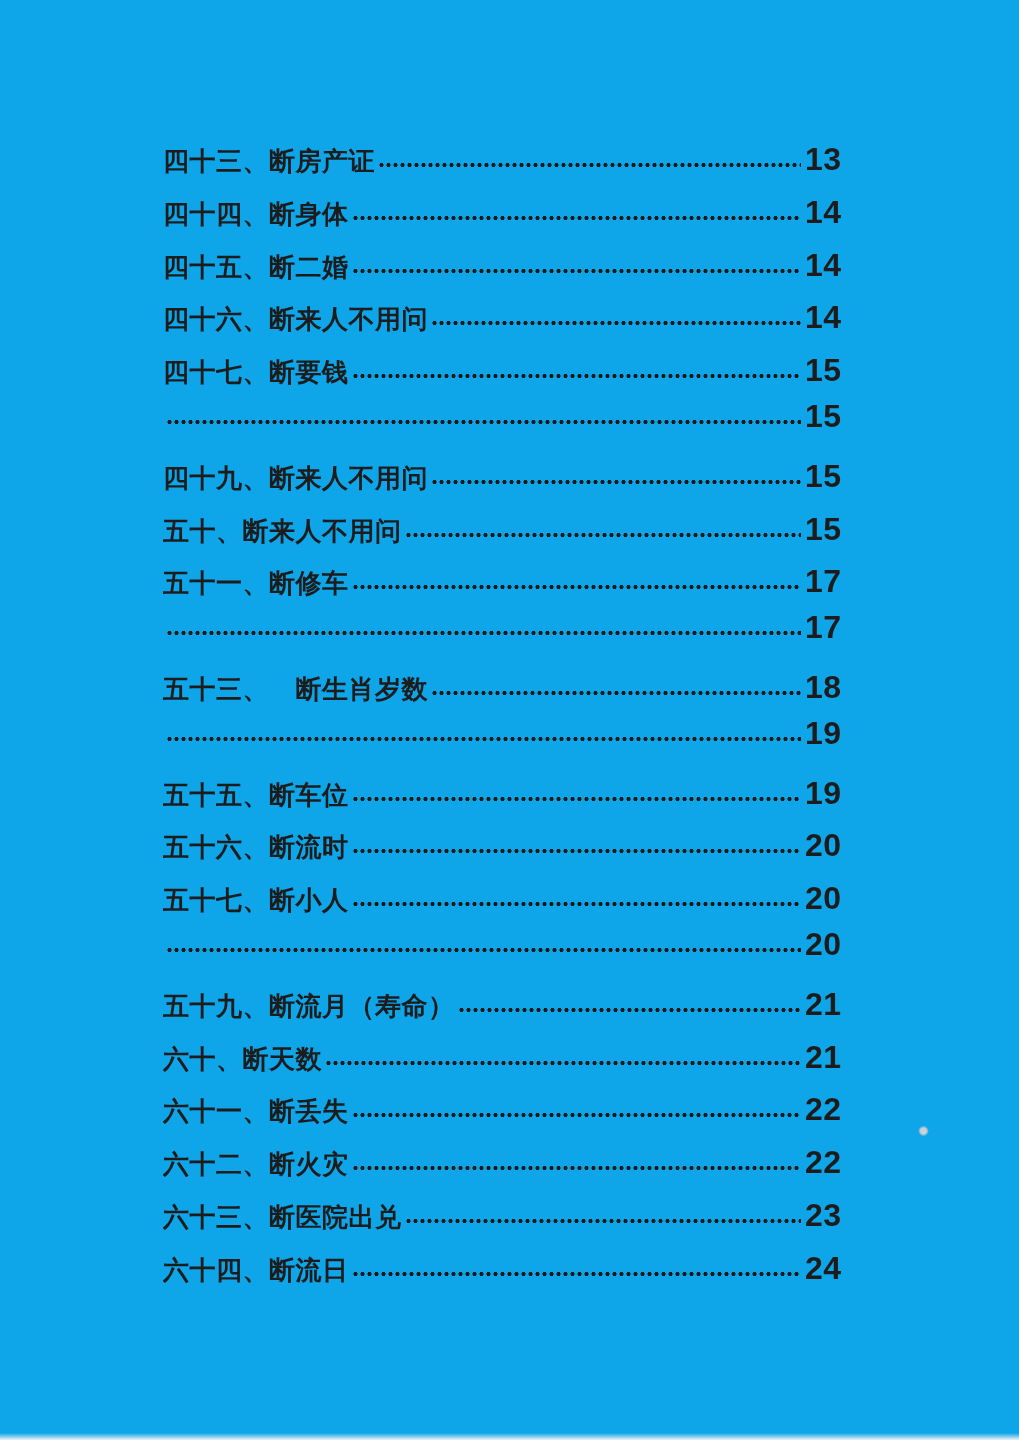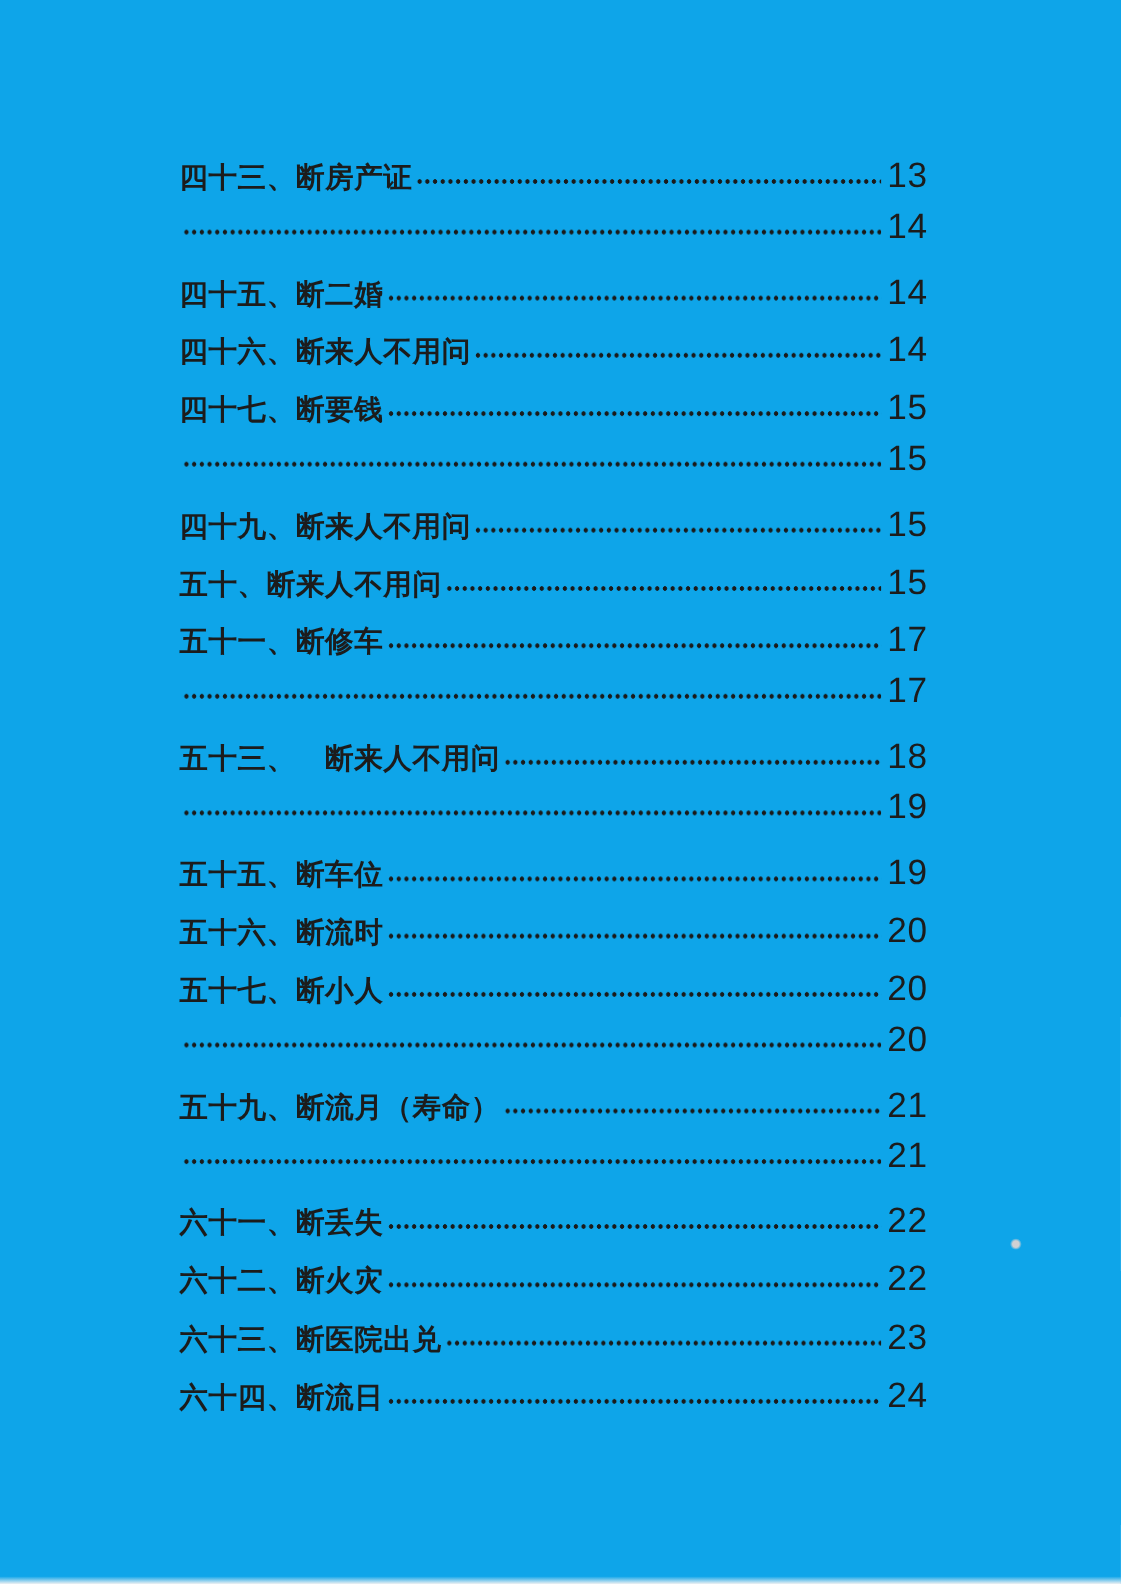--- a/index.html
+++ b/index.html
@@ -46,26 +46,26 @@
     margin-left: 3px;
     margin-right: 4px;
     background-image: radial-gradient(circle, #1a1a1a 1.8px, rgba(0,0,0,0) 2.3px);
     background-size: 7px 10px;
     background-repeat: repeat-x;
     background-position: left bottom;
   }
   .pagenum {
     flex: 0 0 auto;
     font-family: "Liberation Sans", "DejaVu Sans", sans-serif;
-    font-weight: 400;
+    font-weight: 700;
     font-size: 32px;
     line-height: 1;
     letter-spacing: 0.5px;
     min-width: 40px;
-    text-align: center;
+    text-align: left;
   }
   .scan-speck {
     position: absolute;
     left: 918px;
     top: 1126px;
     width: 11px;
     height: 10px;
     background: radial-gradient(circle, #cfd0d3 0 40%, rgba(207,208,211,0) 72%);
   }
   .scan-edge-bottom {
@@ -82,20 +82,21 @@
 
 <div class="page" style="background: #0ea5e9; color: rgb(28, 28, 28);">
   <div class="toc">
   <div class="row">
     <span class="label">四十三、断房产证</span>
     <span class="leader"></span>
     <span class="pagenum">13</span>
   </div>
 
   <div class="row">
+    <span class="label">四十四、断身体</span>
     <span class="leader"></span>
     <span class="pagenum">14</span>
   </div>
 
   <div class="row">
     <span class="label">四十五、断二婚</span>
     <span class="leader"></span>
     <span class="pagenum">14</span>
   </div>
 
@@ -133,21 +134,21 @@
     <span class="leader"></span>
     <span class="pagenum">17</span>
   </div>
 
   <div class="row">
     <span class="leader"></span>
     <span class="pagenum">17</span>
   </div>
 
   <div class="row">
-    <span class="label">五十三、　断来人不用问</span>
+    <span class="label">五十三、　断生肖岁数</span>
     <span class="leader"></span>
     <span class="pagenum">18</span>
   </div>
 
   <div class="row">
     <span class="leader"></span>
     <span class="pagenum">19</span>
   </div>
 
   <div class="row">
@@ -173,20 +174,21 @@
     <span class="pagenum">20</span>
   </div>
 
   <div class="row">
     <span class="label">五十九、断流月（寿命）</span>
     <span class="leader"></span>
     <span class="pagenum">21</span>
   </div>
 
   <div class="row">
+    <span class="label">六十、断天数</span>
     <span class="leader"></span>
     <span class="pagenum">21</span>
   </div>
 
   <div class="row">
     <span class="label">六十一、断丢失</span>
     <span class="leader"></span>
     <span class="pagenum">22</span>
   </div>
 

